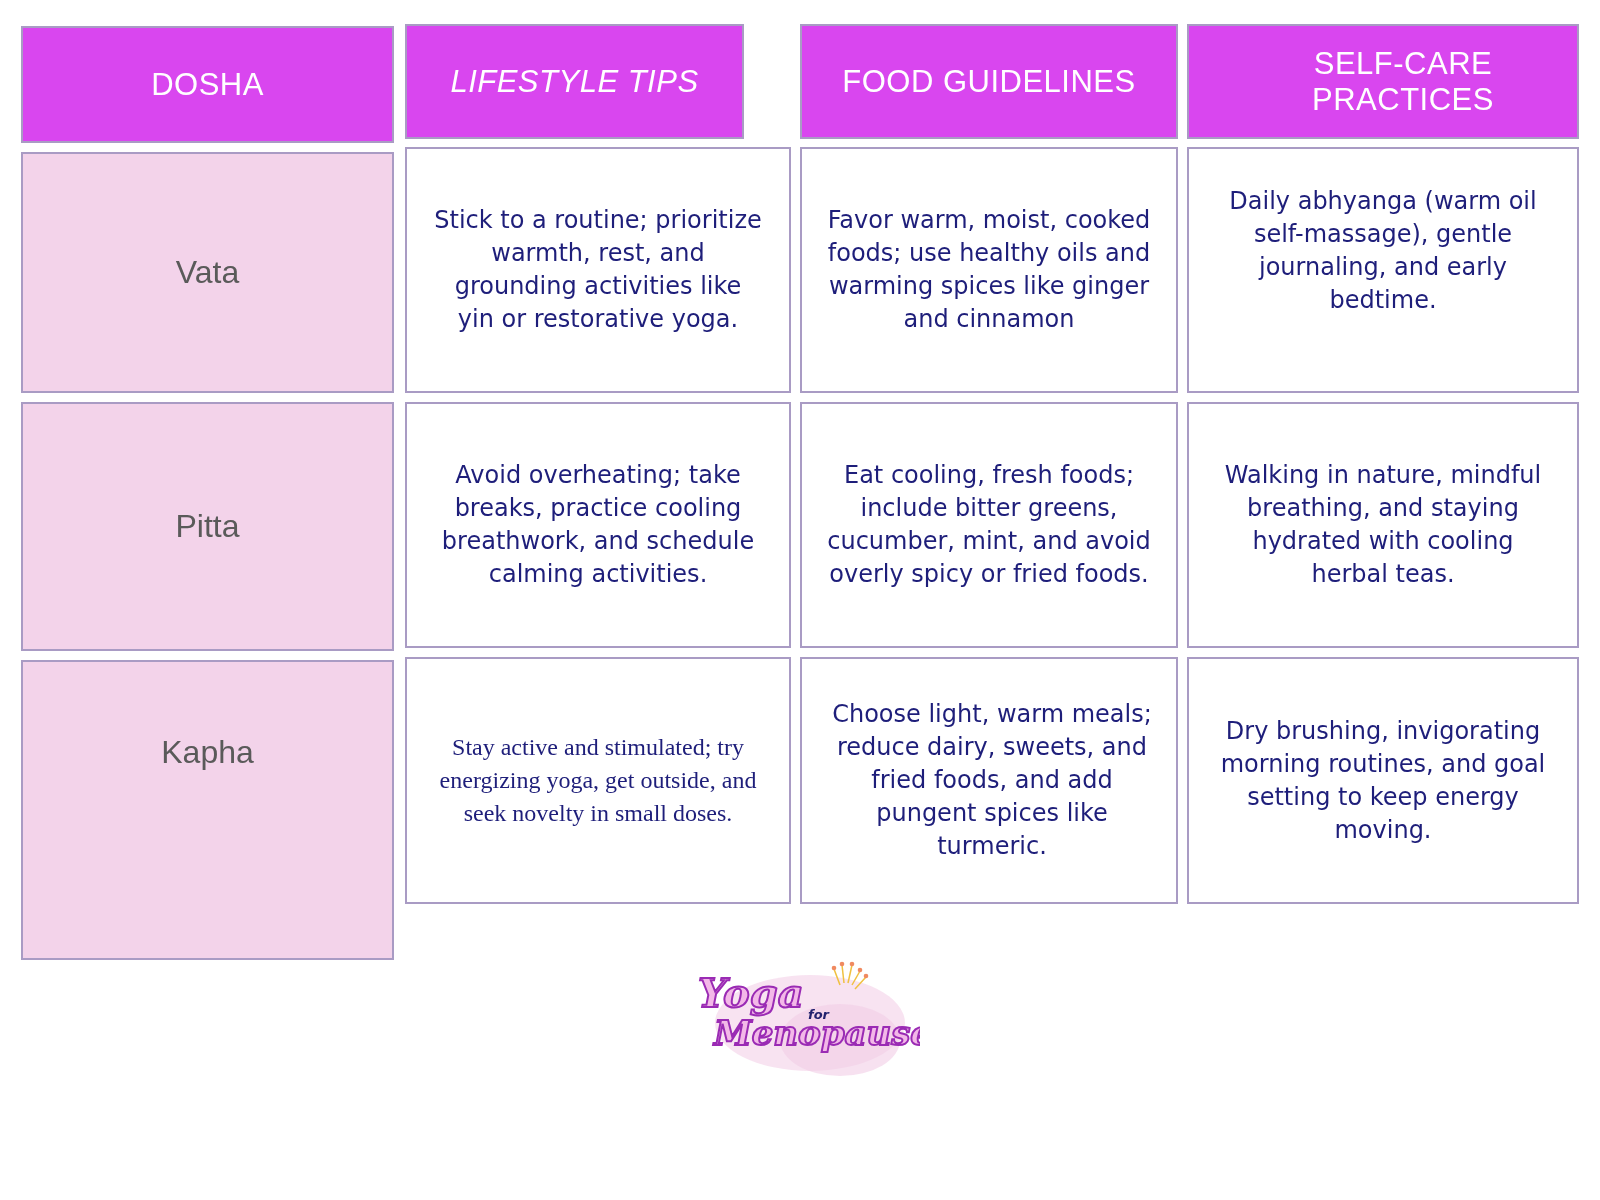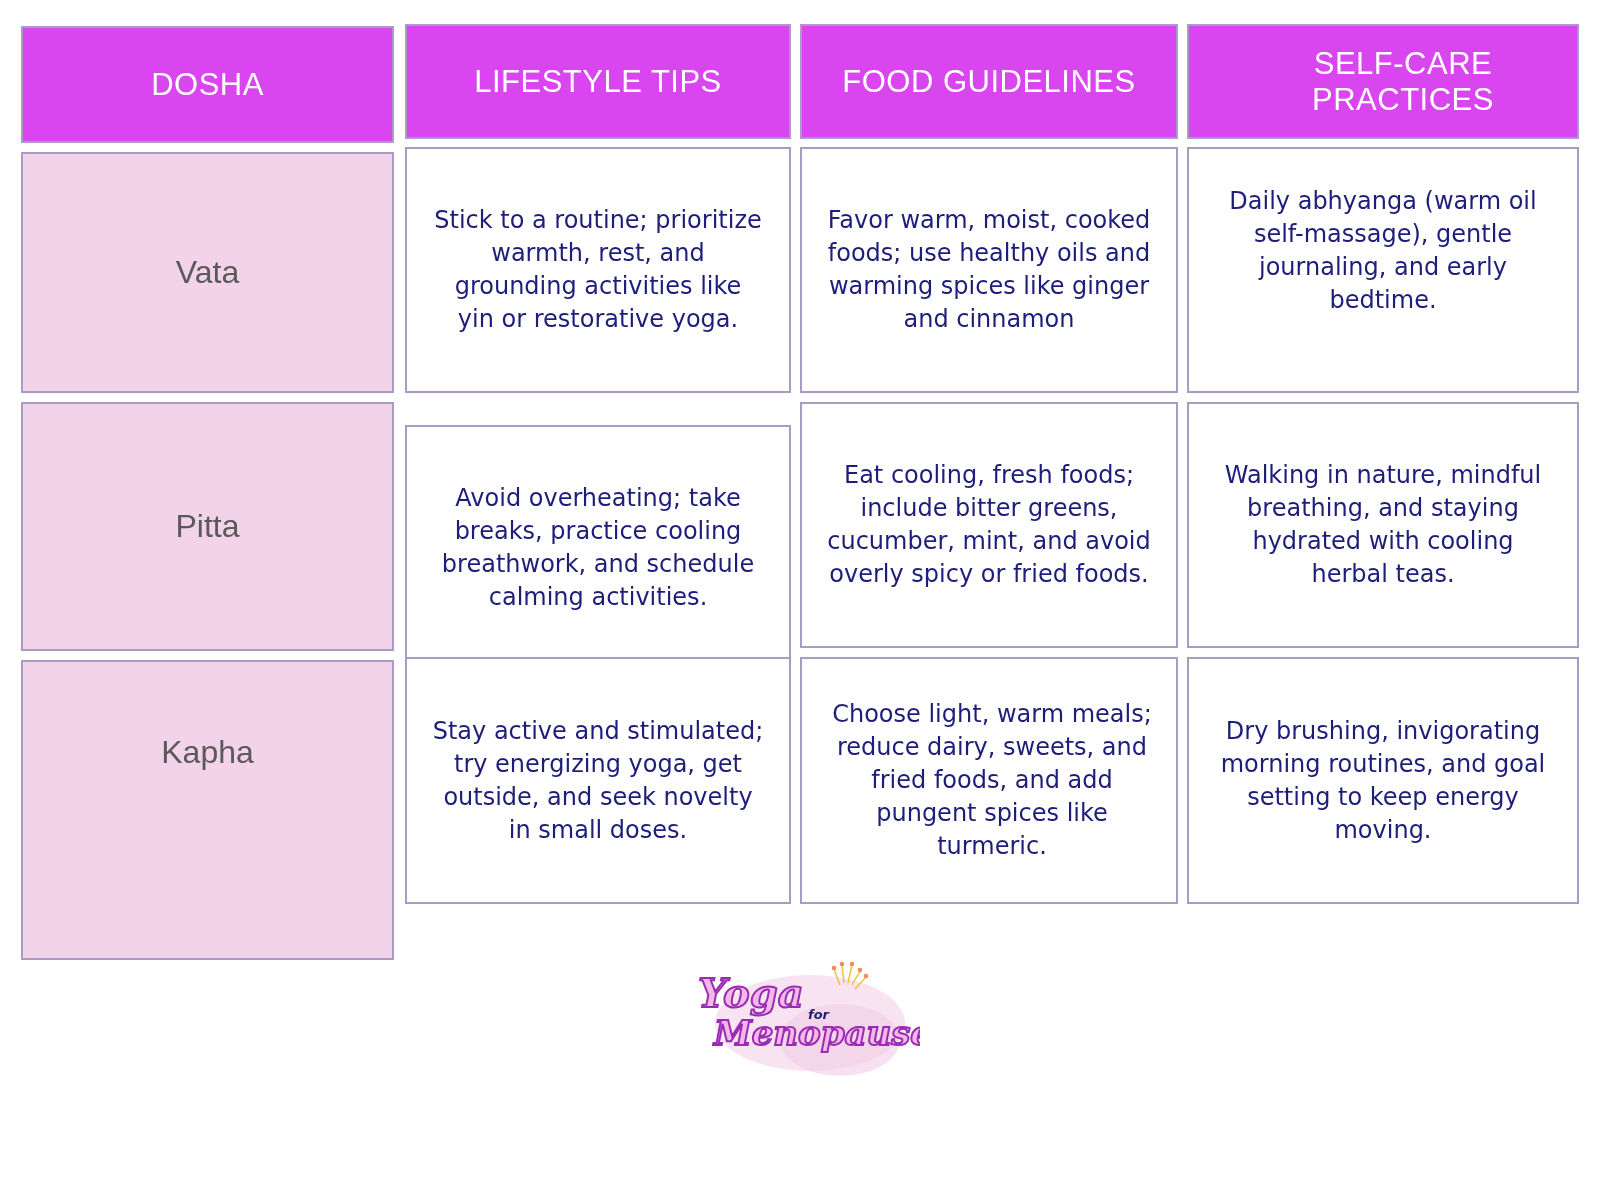--- a/index.html
+++ b/index.html
@@ -12,21 +12,21 @@
     .body.left { text-align:center; justify-content:flex-start; padding-left:28px; }
     .top { align-items:flex-start; }
     .logo { position:absolute; left:690px; top:945px; width:230px; height:140px; }
   </style>
 </head>
 <body>
 
 <div class="cell hdr" style="left:21px;top:26px;width:373px;height:117px;">
     <span>DOSHA</span>
   </div>
-<div class="cell hdr" style="left:405px;top:24px;width:386px;height:115px;">
+<div class="cell hdr" style="left:405px;top:24px;width:339px;height:115px;font-style:italic;">
     <span>LIFESTYLE TIPS</span>
   </div>
 <div class="cell hdr" style="left:800px;top:24px;width:378px;height:115px;">
     <span>FOOD GUIDELINES</span>
   </div>
 <div class="cell hdr" style="left:1187px;top:24px;width:392px;height:115px;padding-left:40px;">
     <span>SELF-CARE PRACTICES</span>
   </div>
 
 <div class="cell dosha" style="left:21px;top:152px;width:373px;height:241px;">
@@ -38,34 +38,34 @@
 <div class="cell body" style="left:800px;top:147px;width:378px;height:246px;">
     <span>Favor warm, moist, cooked foods; use healthy oils and warming spices like ginger and cinnamon</span>
   </div>
 <div class="cell body top" style="left:1187px;top:147px;width:392px;height:246px;padding-top:36px;">
     <span>Daily abhyanga (warm oil self-massage), gentle journaling, and early bedtime.</span>
   </div>
 
 <div class="cell dosha" style="left:21px;top:402px;width:373px;height:249px;">
     <span>Pitta</span>
   </div>
-<div class="cell body" style="left:405px;top:425px;width:386px;height:246px;">
+<div class="cell body" style="left:405px;top:402px;width:386px;height:246px;">
     <span>Avoid overheating; take breaks, practice cooling breathwork, and schedule calming activities.</span>
   </div>
 <div class="cell body" style="left:800px;top:402px;width:378px;height:246px;">
     <span>Eat cooling, fresh foods; include bitter greens, cucumber, mint, and avoid overly spicy or fried foods.</span>
   </div>
 <div class="cell body" style="left:1187px;top:402px;width:392px;height:246px;">
     <span>Walking in nature, mindful breathing, and staying hydrated with cooling herbal teas.</span>
   </div>
 
 <div class="cell dosha top" style="left:21px;top:660px;width:373px;height:300px;padding-top:72px;">
     <span>Kapha</span>
   </div>
-<div class="cell body" style="left:405px;top:657px;width:386px;height:247px;">
+<div class="cell body" style="left:405px;top:657px;width:386px;height:247px;font-family:Liberation Serif, serif;">
     <span>Stay active and stimulated; try energizing yoga, get outside, and seek novelty in small doses.</span>
   </div>
 <div class="cell body left" style="left:800px;top:657px;width:378px;height:247px;">
     <span>Choose light, warm meals; reduce dairy, sweets, and fried foods, and add pungent spices like turmeric.</span>
   </div>
 <div class="cell body" style="left:1187px;top:657px;width:392px;height:247px;">
     <span>Dry brushing, invigorating morning routines, and goal setting to keep energy moving.</span>
   </div>
 
 <div class="logo">

